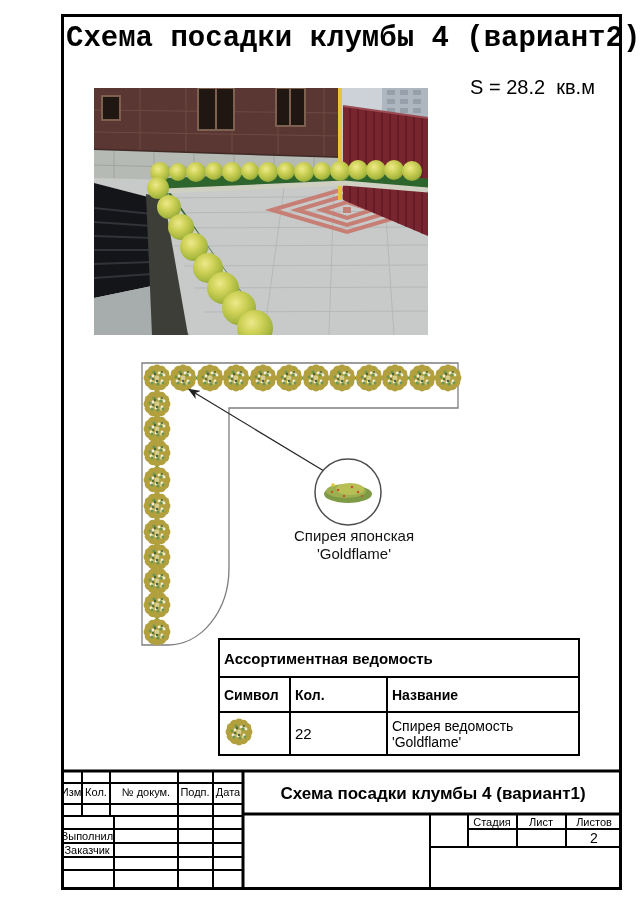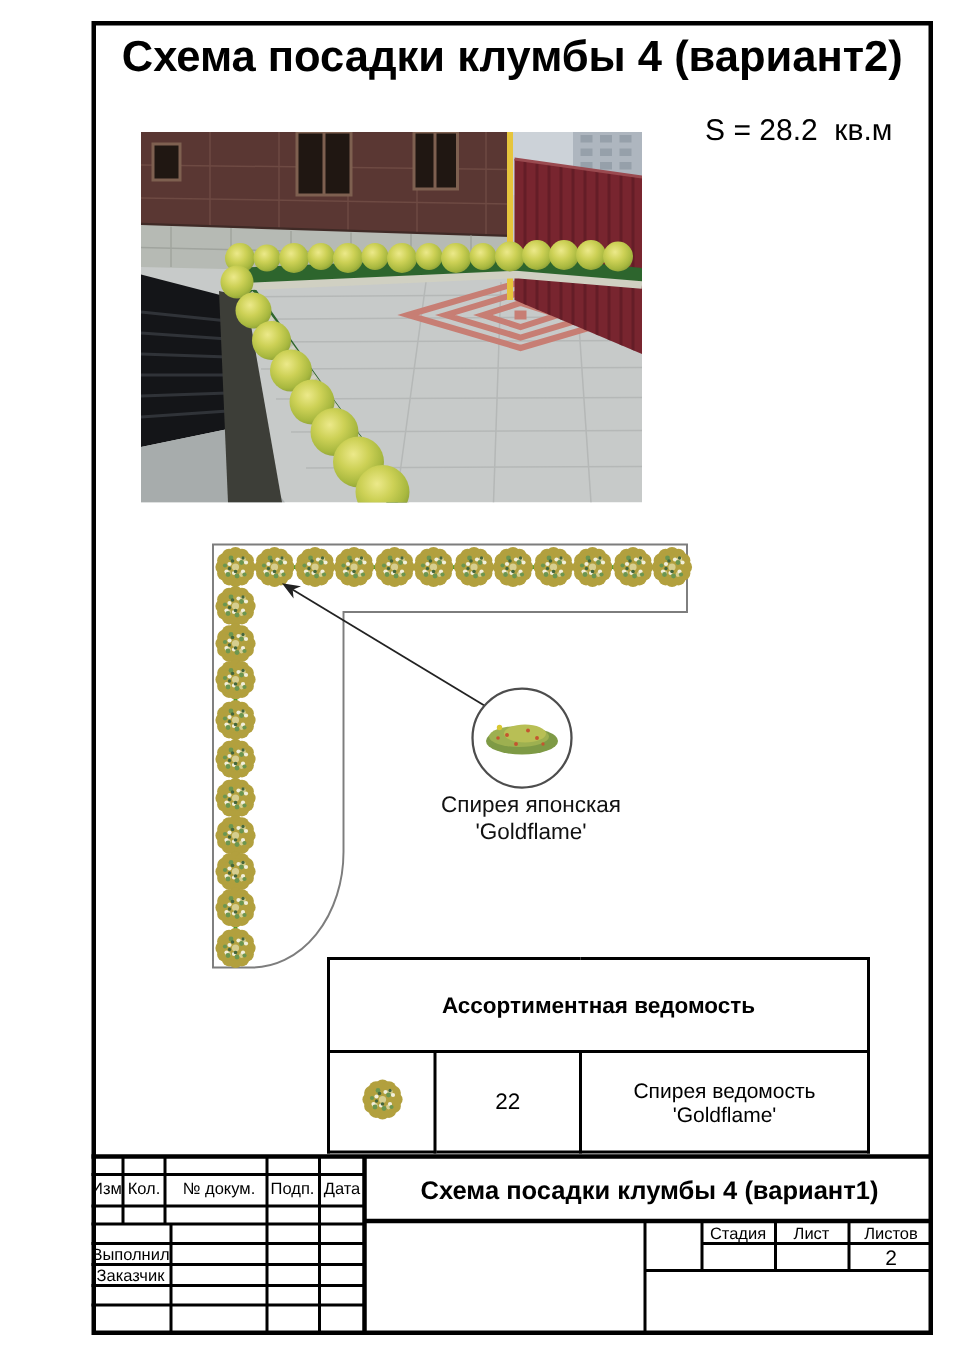--- a/index.html
+++ b/index.html
@@ -1,24 +1,24 @@
 <!DOCTYPE html>
 <html><head>
 <meta charset="utf-8">
 <style>
   html,body{margin:0;padding:0;background:#fff;}
   body{width:640px;height:905px;position:relative;font-family:"Liberation Sans",sans-serif;color:#000;overflow:hidden;}
   .abs{position:absolute;}
   #frame{left:61px;top:14px;width:561px;height:876px;border:3px solid #000;box-sizing:border-box;}
-  #main-title{left:66px;top:22px;width:551px;text-align:center;font-size:29px;font-weight:bold;white-space:pre;}
+  #main-title{left:66px;top:22px;width:551px;font-size:29px;font-weight:bold;white-space:pre;font-family:Liberation Mono, monospace;}
   #area-label{left:440px;top:76px;width:185px;text-align:center;font-size:20px;white-space:pre;}
   #photo{left:94px;top:88px;}
   #plan{left:120px;top:350px;}
   #assort{left:218px;top:638px;width:360px;border-collapse:collapse;table-layout:fixed;}
-  #assort td{border:2px solid #000;text-align:center;vertical-align:middle;padding:16px;}
+  #assort td{border:2px solid #000;vertical-align:middle;padding:4px;}
   #assort .t-title{height:28px;font-size:15px;font-weight:bold;}
   #assort .t-head{height:25px;font-size:14px;font-weight:bold;}
   #assort .t-row{height:36px;font-size:14px;margin-left:28px;}
   #titleblock{left:55px;top:765px;}
   text{font-family:"Liberation Sans",sans-serif;}
 </style>
 </head>
 <body>
 
 <div id="frame" class="abs"></div>
@@ -287,20 +287,25 @@
 <table id="assort" class="abs">
   <colgroup>
       <col style="width:71px">
       <col style="width:97px">
       <col style="width:192px">
     </colgroup>
   <tbody>
   <tr>
     <td colspan="3" class="t-title">Ассортиментная ведомость</td>
   </tr>
+  <tr>
+    <td class="t-head">Символ</td>
+    <td class="t-head">Кол.</td>
+    <td class="t-head">Название</td>
+  </tr>
   <tr class="t-row">
     <td>
       <svg width="30" height="30" viewBox="-15 -15 30 30">
         <use href="#plant-sym"></use>
       </svg>
     </td>
     <td style="font-size:15px">22</td>
     <td>Спирея ведомость 'Goldflame'</td>
   </tr>
   </tbody>

